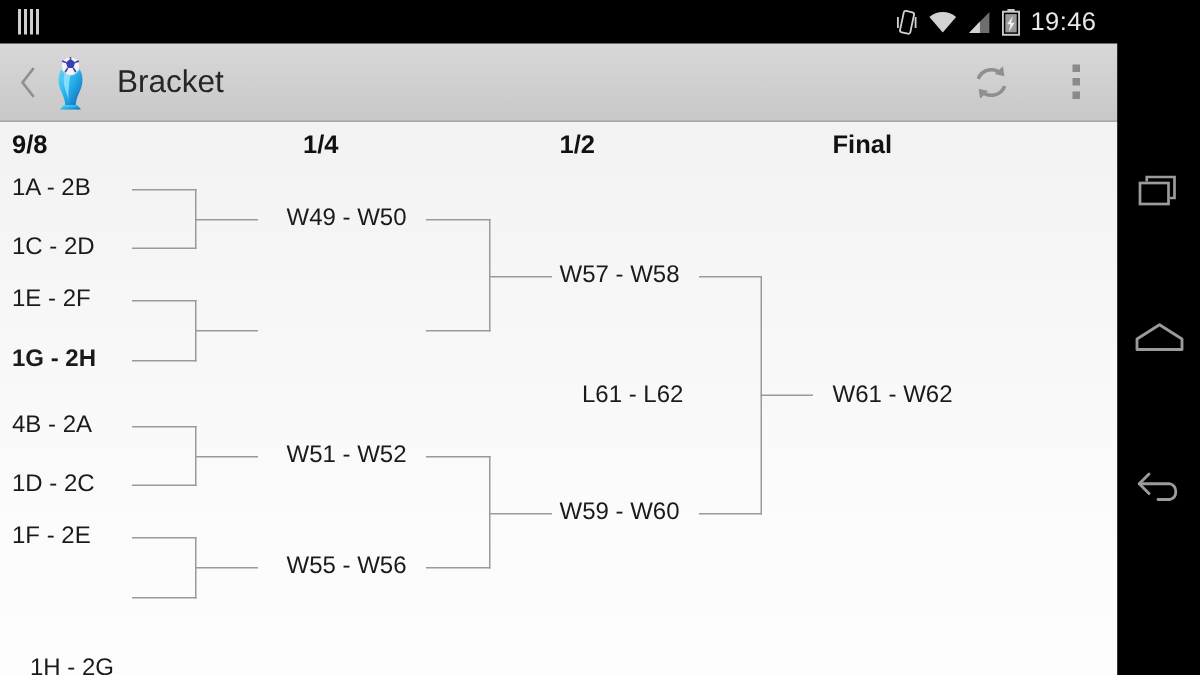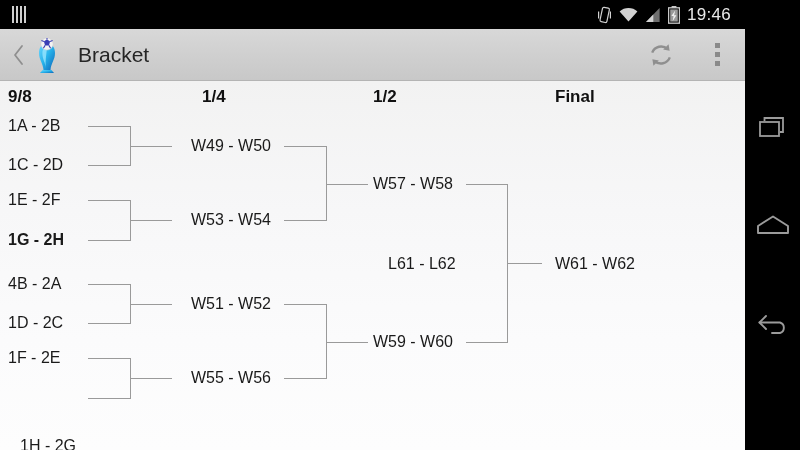--- a/index.html
+++ b/index.html
@@ -188,21 +188,20 @@
     <div class="match" style="left:8px; top:36px;">1A - 2B</div>
     <div class="match" style="left:8px; top:75px;">1C - 2D</div>
     <div class="match" style="left:8px; top:110px;">1E - 2F</div>
     <div class="match" style="left:8px; top:150px;font-weight:bold;">1G - 2H</div>
     <div class="match" style="left:8px; top:194px;">4B - 2A</div>
     <div class="match" style="left:8px; top:233px;">1D - 2C</div>
     <div class="match" style="left:8px; top:268px;">1F - 2E</div>
     <div class="match" style="left:20px; top:308px;margin-top:48px;">1H - 2G</div>
 
     <div class="match" style="left:191px;top:56px;">W49 - W50</div>
-    <div class="match" style="left:191px;top:130px;">W53 - W54</div>
     <div class="match" style="left:191px;top:214px;">W51 - W52</div>
     <div class="match" style="left:191px;top:288px;">W55 - W56</div>
 
     <div class="match" style="left:373px;top:94px;">W57 - W58</div>
     <div class="match" style="left:388px;top:174px;">L61 - L62</div>
     <div class="match" style="left:373px;top:252px;">W59 - W60</div>
 
     <div class="match" style="left:555px;top:174px;">W61 - W62</div>
 
     <div class="ln h" style="left:88px; top:45px;  width:43px;"></div>

